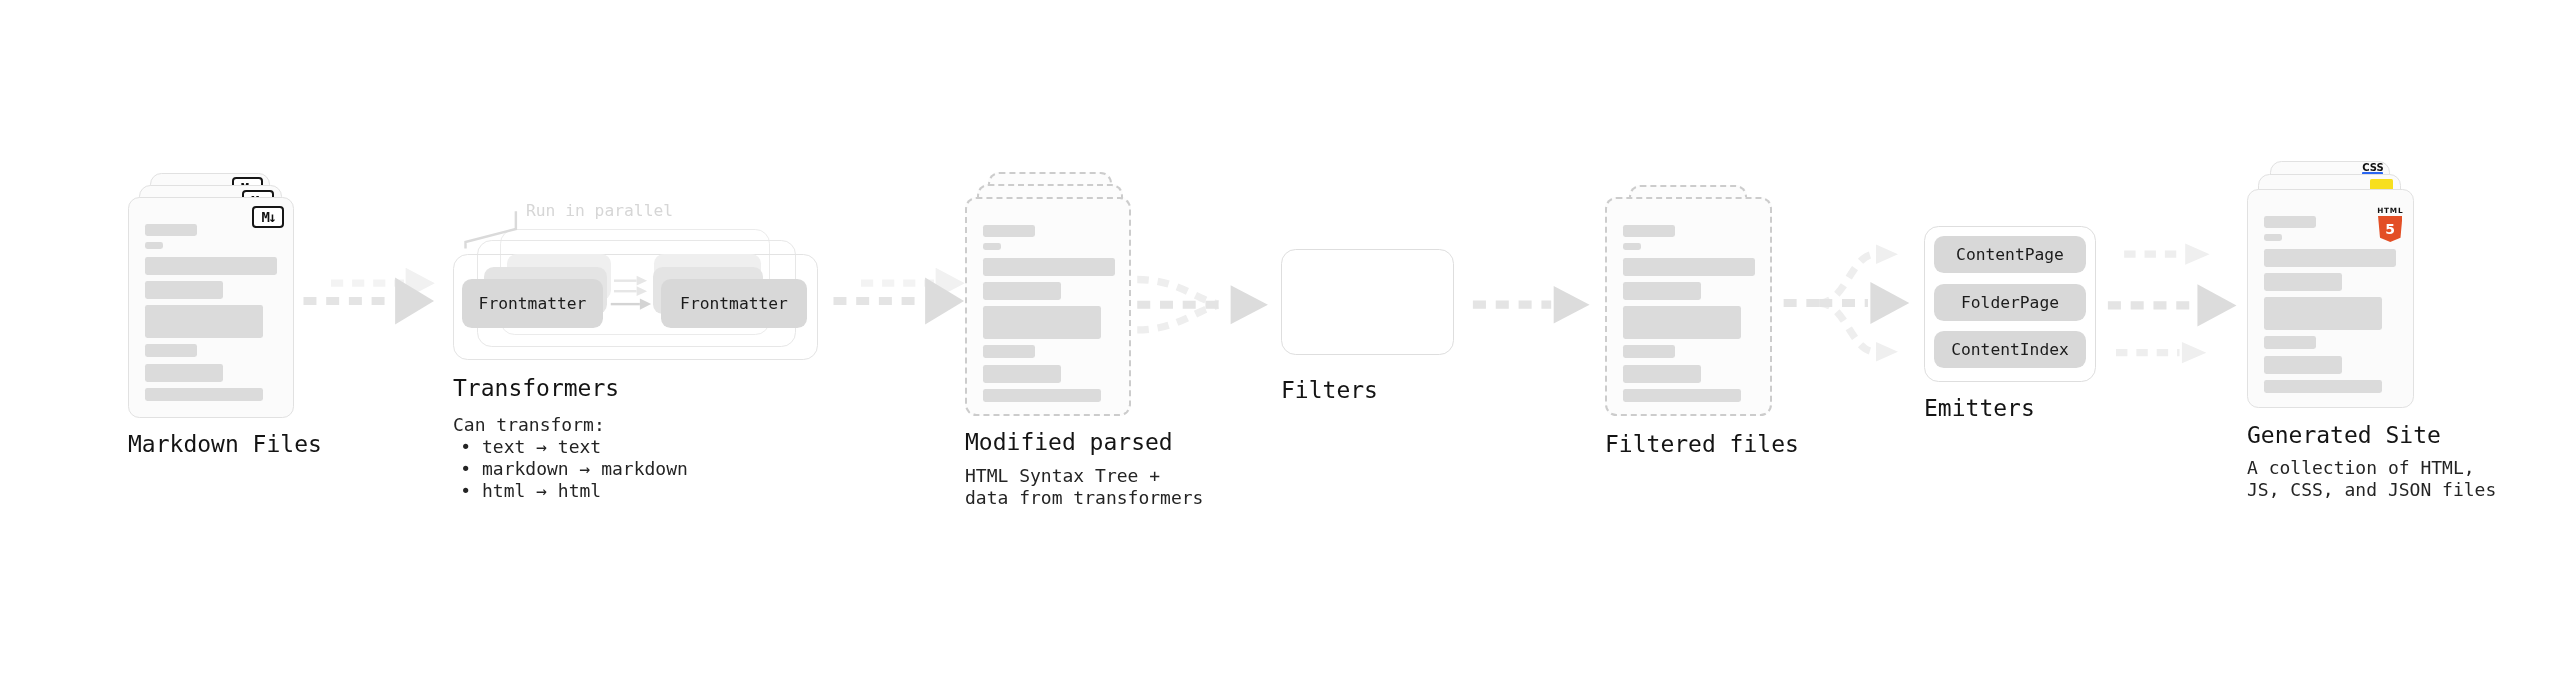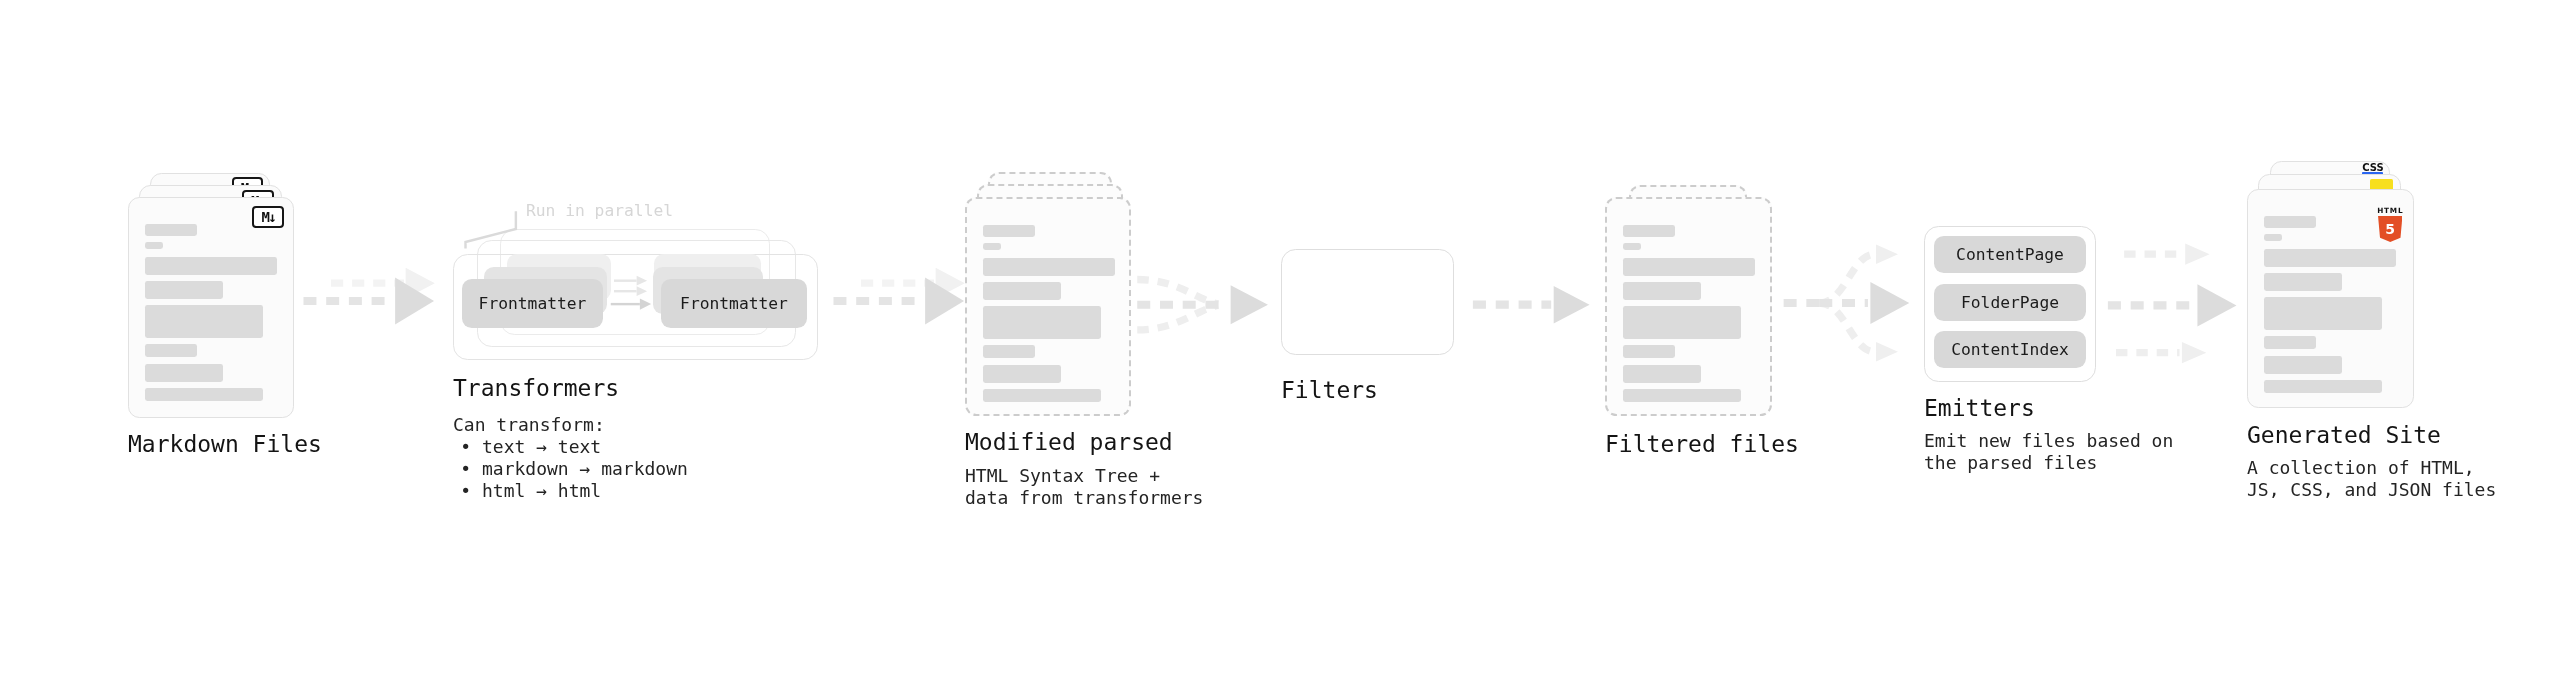--- a/index.html
+++ b/index.html
@@ -206,24 +206,20 @@
     <polygon points="118,122 118,146 145,134" fill="#efefef"></polygon>
     <path d="M48 74 H108" stroke="#e4e4e4" stroke-width="10" stroke-dasharray="16 12" fill="none"></path>
     <polygon points="111,48 111,100 159,74" fill="#dcdcdc"></polygon>
   </svg>
 
   <div class="obox solidbg" style="left:1924px;top:226px;width:172px;height:156px"></div>
   <div class="pill" style="left:1934px;top:236px;width:152px;height:37px">ContentPage</div>
   <div class="pill" style="left:1934px;top:284px;width:152px;height:37px">FolderPage</div>
   <div class="pill" style="left:1934px;top:331px;width:152px;height:37px">ContentIndex</div>
   <div class="stitle" style="left:1924px;top:395px">Emitters</div>
-  <div class="sdesc" style="left:1924px;top:430px">
-    <span>Emit new files based on</span>
-    <span>the parsed files</span>
-  </div>
 
   <svg class="abs" style="left:2103px;top:241px" width="140" height="124" viewBox="0 0 172 152">
     <path d="M26 16 H98" stroke="#eeeeee" stroke-width="9" stroke-dasharray="14 11" fill="none"></path>
     <polygon points="101,3 101,29 131,16" fill="#efefef"></polygon>
     <path d="M6 79 H112" stroke="#e4e4e4" stroke-width="10" stroke-dasharray="16 12" fill="none"></path>
     <polygon points="116,53 116,105 164,79" fill="#dcdcdc"></polygon>
     <path d="M16 137 H94" stroke="#eeeeee" stroke-width="9" stroke-dasharray="14 11" fill="none"></path>
     <polygon points="97,124 97,150 127,137" fill="#efefef"></polygon>
   </svg>
 

